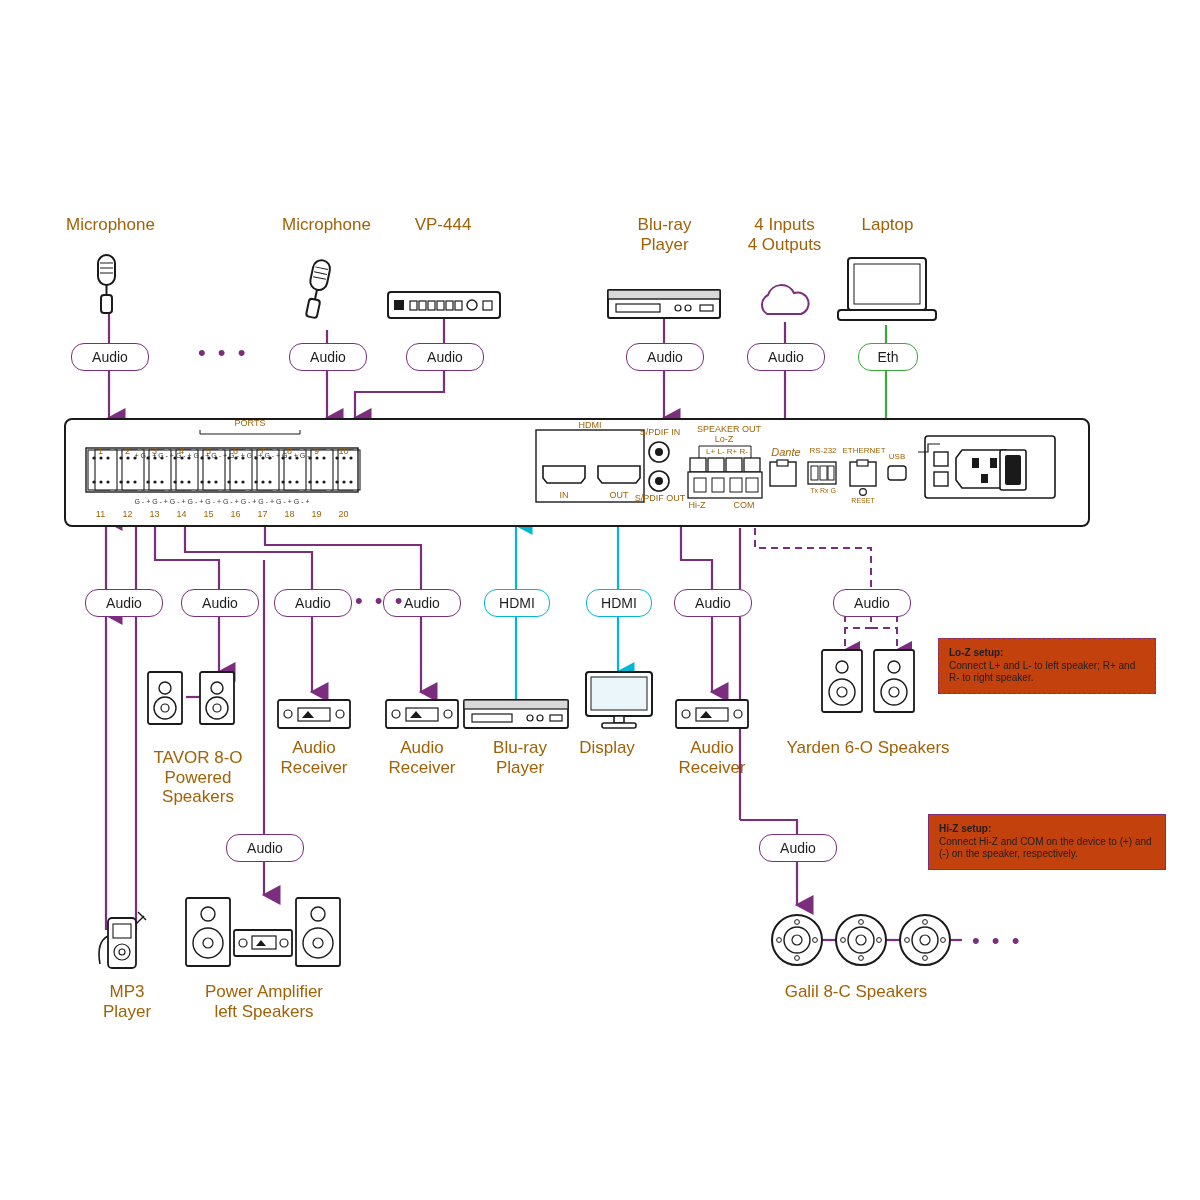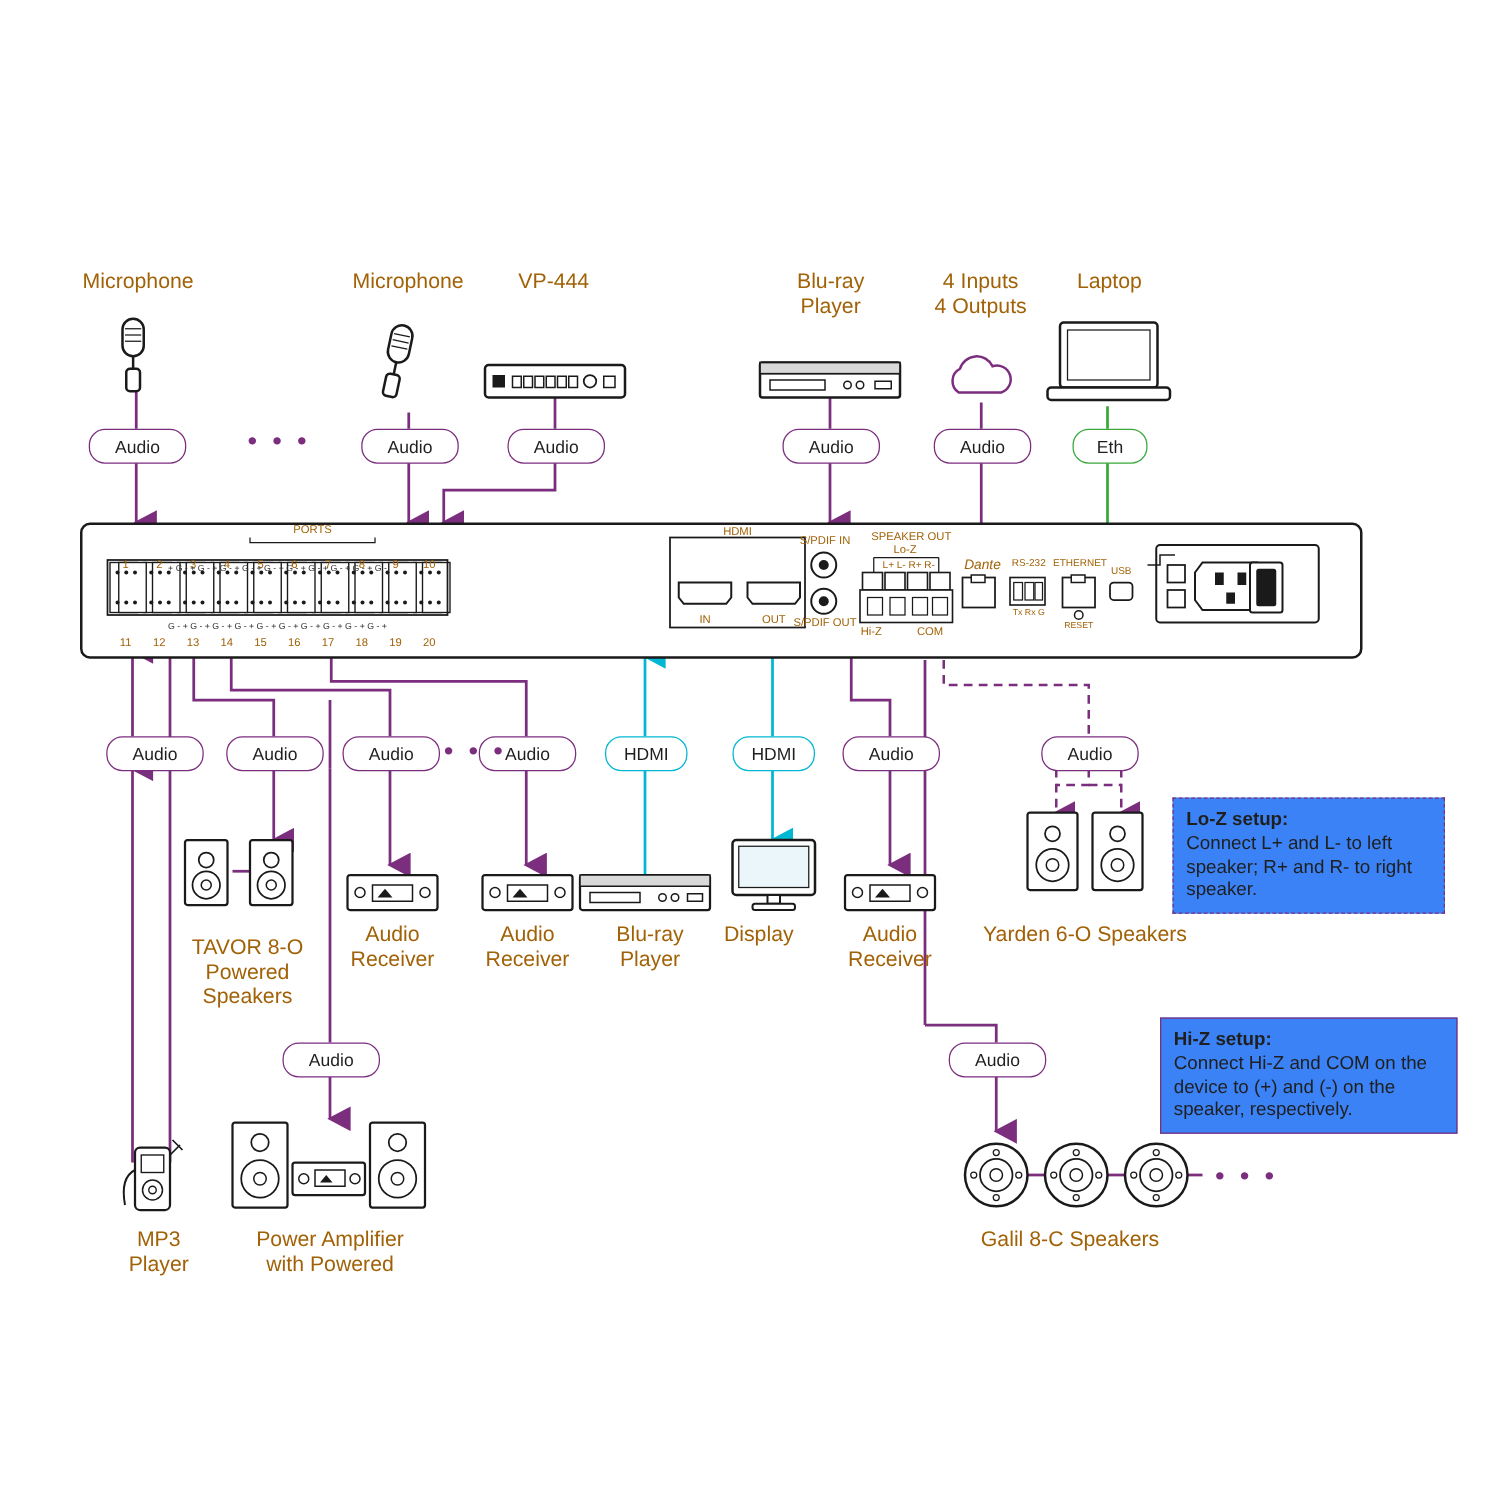--- a/index.html
+++ b/index.html
@@ -4,21 +4,21 @@
 <style>
   html,body{margin:0;padding:0;background:#ffffff;}
   body{width:1200px;height:1200px;font-family:"Liberation Sans",sans-serif;color:#1a1a1a;}
   #stage{position:relative;width:1200px;height:1200px;overflow:hidden;}
   .lbl{position:absolute;font-size:17px;line-height:1.15;color:#a16207;text-align:center;white-space:pre-line;}
   .lbl.small{font-size:12px;}
   .pill{position:absolute;border:1.6px solid #7b2d7e;border-radius:13px;background:#ffffff;
         height:26px;line-height:26px;text-align:center;font-size:14px;color:#1f1f1f;}
   .pill.eth{border-color:#3aa83a;}
   .pill.hdmi{border-color:#00b7d4;}
-  .note{position:absolute;border:1.6px dashed #7b2d7e;background:#3b82f6;padding:8px 10px;font-size:15px;line-height:1.25;color:#1f1f1f;}
+  .note{position:absolute;border:1.6px dashed #7b2d7e;background:#c2410c;padding:8px 10px;font-size:10px;line-height:1.25;color:#1f1f1f;}
   .note.solid{border-style:solid;}
   .note b{font-weight:bold;}
   svg.layer{position:absolute;left:0;top:0;width:1200px;height:1200px;}
   .dev{position:absolute;}
   .dots{position:absolute;font-size:22px;letter-spacing:3px;color:#7b2d7e;}
 </style>
 </head>
 <body>
 
 <div id="stage">
@@ -497,21 +497,21 @@
 Receiver</div>
   <div class="lbl" style="left:474px;top:738px;width:92px;">Blu-ray
 Player</div>
   <div class="lbl" style="left:566px;top:738px;width:82px;">Display</div>
   <div class="lbl" style="left:666px;top:738px;width:92px;">Audio
 Receiver</div>
   <div class="lbl" style="left:770px;top:738px;width:196px;">Yarden 6-O Speakers</div>
   <div class="lbl" style="left:88px;top:982px;width:78px;">MP3
 Player</div>
   <div class="lbl" style="left:178px;top:982px;width:172px;">Power Amplifier
-with Powered</div>
+left Speakers</div>
   <div class="lbl" style="left:768px;top:982px;width:176px;">Galil 8-C Speakers</div>
 
   <div class="pill" style="left:71px;top:343px;width:76px;">Audio</div>
   <div class="pill" style="left:289px;top:343px;width:76px;">Audio</div>
   <div class="pill" style="left:406px;top:343px;width:76px;">Audio</div>
   <div class="pill" style="left:626px;top:343px;width:76px;">Audio</div>
   <div class="pill" style="left:747px;top:343px;width:76px;">Audio</div>
   <div class="pill eth" style="left:858px;top:343px;width:58px;">Eth</div>
 
   <div class="pill" style="left:85px;top:589px;width:76px;">Audio</div>

